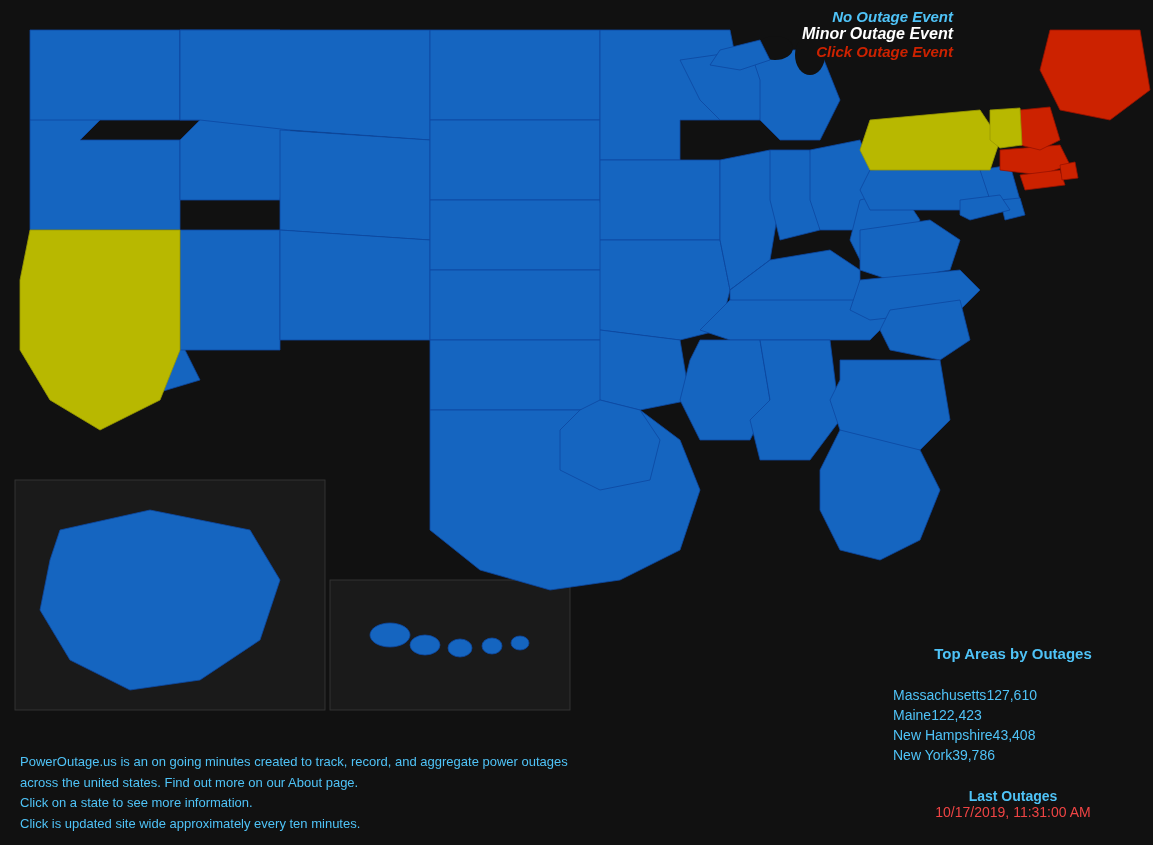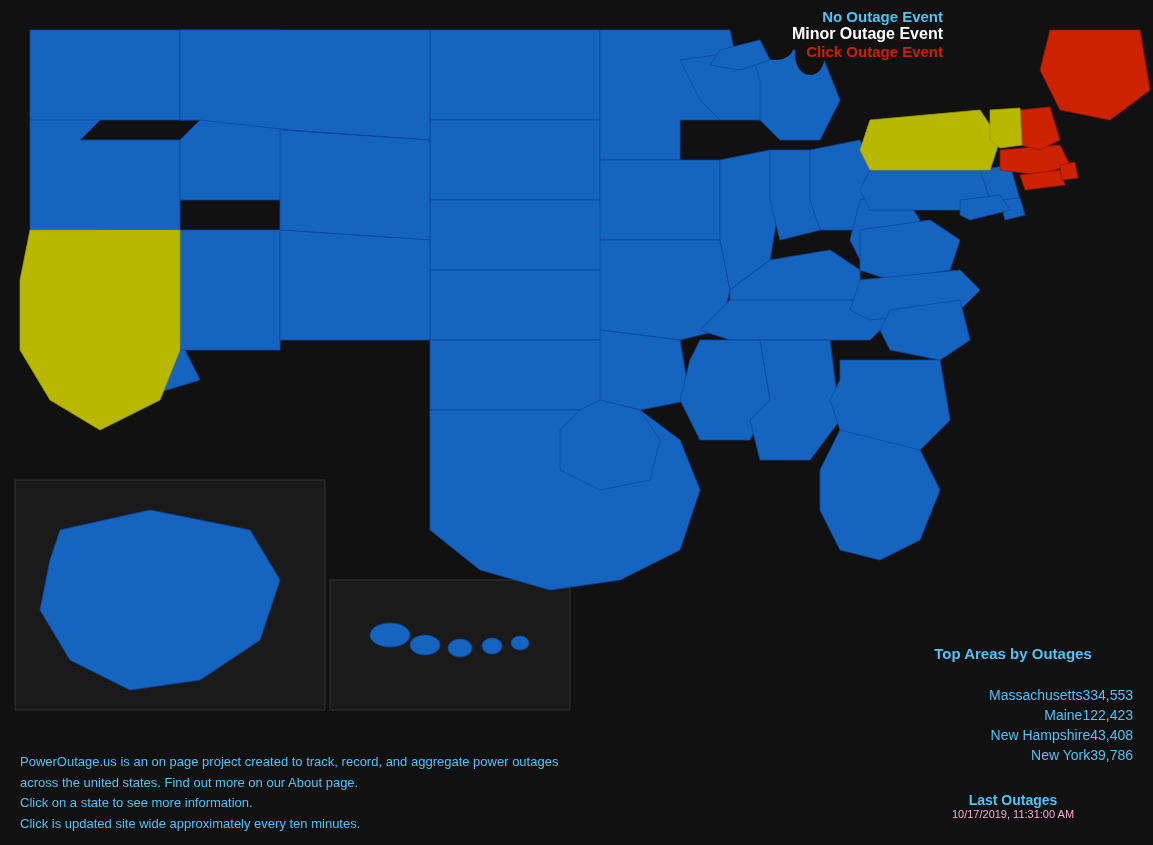--- a/index.html
+++ b/index.html
@@ -20,22 +20,23 @@
     }
 
     #map-svg {
       width: 100%;
       height: 100%;
     }
 
     #legend {
       position: absolute;
       top: 8px;
-      right: 210px;
+      right: 200px;
       text-align: right;
+      font-style: italic;
     }
 
     #legend .no-outage {
       color: #4fc3f7;
       font-size: 15px;
       font-weight: bold;
     }
     #legend .minor-outage {
       color: #ffffff;
       font-size: 16px;
@@ -57,21 +58,21 @@
 
     #top-areas-title {
       color: #4fc3f7;
       font-size: 15px;
       font-weight: bold;
       margin-bottom: 23px;
     }
 
     .area-row {
       display: flex;
-      justify-content: flex-end;
+      justify-content: flex-start;
       color: #4fc3f7;
       font-size: 14px;
       padding: 2px 10px;
     }
 
     .area-name {
       text-align: left;
     }
 
     .area-count {
@@ -86,22 +87,22 @@
       text-align: center;
     }
 
     #last-updated-label {
       color: #4fc3f7;
       font-size: 14px;
       font-weight: bold;
     }
 
     #last-updated-value {
-      color: #f9a8d4;
-      font-size: 11px;
+      color: #ef4444;
+      font-size: 14px;
     }
 
     #footer-text {
       position: absolute;
       bottom: 10px;
       left: 20px;
       width: 580px;
       color: #4fc3f7;
       font-size: 13px;
       line-height: 1.6;
@@ -229,21 +230,21 @@
   <div class="no-outage">No Outage Event</div>
   <div class="minor-outage">Minor Outage Event</div>
   <div class="major-outage">Click Outage Event</div>
 </div>
 
 <div id="sidebar">
   <div id="top-areas-title">Top Areas by Outages</div>
   <div id="areas-list">
       <div class="area-row">
         <span class="area-name">Massachusetts</span>
-        <span class="area-count">334,553</span>
+        <span class="area-count">127,610</span>
       </div>
       <div class="area-row">
         <span class="area-name">Maine</span>
         <span class="area-count">122,423</span>
       </div>
       <div class="area-row">
         <span class="area-name">New Hampshire</span>
         <span class="area-count">43,408</span>
       </div>
       <div class="area-row">
@@ -252,17 +253,17 @@
       </div>
     </div>
 </div>
 
 <div id="last-updated">
   <div id="last-updated-label">Last Outages</div>
   <div id="last-updated-value">10/17/2019, 11:31:00 AM</div>
 </div>
 
 <div id="footer-text">
-  <div>PowerOutage.us is an on page project created to track, record, and aggregate power outages</div>
+  <div>PowerOutage.us is an on going minutes created to track, record, and aggregate power outages</div>
   <div>across the united states. Find out more on our About page.</div>
   <div>Click on a state to see more information.</div>
   <div>Click is updated site wide approximately every ten minutes.</div>
 </div>
 
 </body></html>

